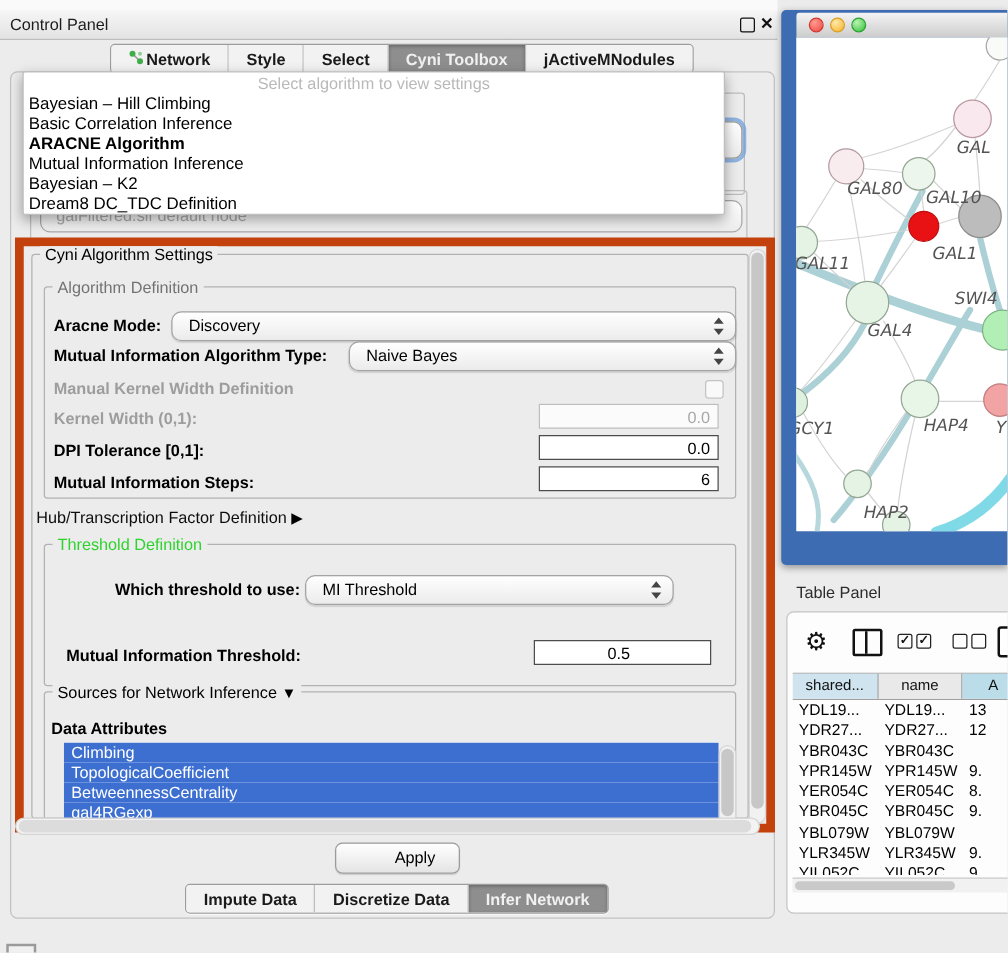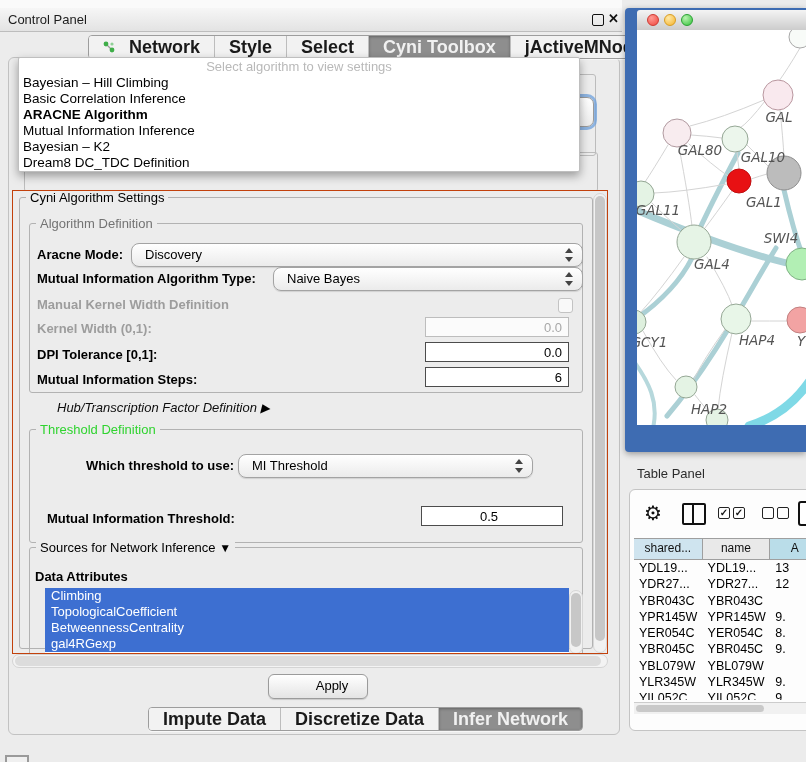--- a/index.html
+++ b/index.html
@@ -12,38 +12,38 @@
   .cp-titlebar{left:0;top:8px;width:622px;height:23px;background:linear-gradient(#f6f6f6,#e3e3e3);border-bottom:1px solid #bdbdbd;}
   .cp-title{position:absolute;left:8px;top:4px;font-size:13px;color:#1c1c1c;}
   .float-icon{position:absolute;left:592px;top:6px;width:10px;height:10px;border:1.6px solid #111;border-radius:2px;background:transparent;}
   .close-icon{position:absolute;left:608px;top:3px;font-size:13px;font-weight:bold;color:#111;}
 
   .cp-body{left:8px;top:57px;width:610px;height:676px;background:#ececec;border:1px solid #c2c2c2;border-radius:6px;}
 
   
   .seg-ctrl{display:flex;height:22px;border:1px solid #9d9d9d;border-radius:4px;background:#f2f2f2;overflow:hidden;box-shadow:0 1px 0 rgba(255,255,255,.6);}
   .cp-tabs{left:88px;top:35px;}
-  .seg{display:flex;align-items:center;gap:14px;padding:0 14px;font-size:18px;font-weight:600;color:#1a1a1a;border-right:1px solid #bdbdbd;background:#f2f2f2;cursor:default;white-space:nowrap;}
+  .seg{display:flex;align-items:center;gap:2px;padding:0 14px;font-size:13px;font-weight:600;color:#1a1a1a;border-right:1px solid #bdbdbd;background:#f2f2f2;cursor:default;white-space:nowrap;}
   .seg:last-child{border-right:none;}
   .seg.sel{background:#8e8e8e;color:#f1f1f1;box-shadow:inset 0 1px 3px rgba(0,0,0,.3);}
 
   
   .frag-group{border:1px solid #bcbcbc;border-radius:3px;background:transparent;}
   .frag-combo-focus{left:546px;top:97px;width:46px;height:28px;border:1px solid #9a9a9a;border-radius:7px;background:linear-gradient(#ffffff,#ebebeb);box-shadow:0 0 0 3px rgba(110,160,220,.75);}
   .frag-combo{left:32px;top:160px;width:560px;height:24px;border:1px solid #a8a8a8;border-radius:8px;background:linear-gradient(#fdfdfd,#ececec);}
   .frag-combo .txt{position:absolute;left:12px;top:4px;font-size:13px;color:#a9a9a9;}
 
   
   .dd-overlay{left:18px;top:57px;width:560px;height:113px;background:#ffffff;border:1px solid #bfbfbf;border-radius:2px;box-shadow:0 4px 10px rgba(0,0,0,.35);z-index:10;}
   .dd-placeholder{text-align:center;font-size:13px;color:#b9b9b9;padding-top:1px;height:16px;}
   .dd-item{font-size:13.5px;color:#000;height:16px;line-height:16px;padding-left:4px;white-space:nowrap;}
   .dd-item.bold{font-weight:bold;}
 
   
-  .pane{left:12px;top:190px;width:594px;height:462px;border:1px solid #c2410c;background:#ececec;overflow:hidden;}
+  .pane{left:12px;top:190px;width:594px;height:462px;border:7px solid #c2410c;background:#ececec;overflow:hidden;}
   .groupbox{position:absolute;border:1px solid #b2b2b2;border-radius:3px;}
   .glegend{position:absolute;top:-8px;left:6px;background:#ececec;padding:0 4px;font-size:13px;white-space:nowrap;}
   .glegend.blue{color:#737373;}
   .glegend.green{color:#2fd32f;}
   .lbl{position:absolute;font-size:13px;font-weight:bold;color:#000;white-space:nowrap;}
   .lbl.dis{color:#9d9d9d;}
   .combo{position:absolute;height:22px;border:1px solid #a3a3a3;border-radius:8px;background:linear-gradient(#ffffff,#ebebeb);box-shadow:0 1px 1px rgba(0,0,0,.12);}
   .combo .ctext{position:absolute;left:13px;top:3px;font-size:13px;color:#000;}
   .combo .arrows{position:absolute;right:9px;top:4px;width:8px;height:14px;}
   .combo .arrows::before{content:"";position:absolute;top:0;left:0;border-left:4px solid transparent;border-right:4px solid transparent;border-bottom:5px solid #444;}
@@ -102,20 +102,23 @@
     <span class="cp-title">Control Panel</span>
     <span class="float-icon"></span>
     <span class="close-icon">✕</span>
   </div>
 
   <div class="abs cp-body"></div>
 
   <div class="abs frag-group" style="left:20px;top:74px;width:574px;height:80px;"></div>
   <div class="abs frag-group" style="left:24px;top:152px;width:572px;height:38px;"></div>
   <div class="abs frag-combo-focus"></div>
+  <div class="abs frag-combo">
+    <span class="txt">galFiltered.sif default node</span>
+  </div>
 
   <div class="abs cp-tabs seg-ctrl" id="cpTabs">
       <div class="seg">
         <span><svg width="12" height="12" viewBox="0 0 12 12">
             <line x1="3" y1="3" x2="9" y2="9" stroke="#9a9a9a" stroke-width="1.3"></line>
             <circle cx="3" cy="3" r="2.4" fill="#3fae49"></circle>
             <circle cx="9" cy="9" r="2.4" fill="#3fae49"></circle>
             <circle cx="9" cy="3" r="1.6" fill="#8fd096"></circle>
           </svg></span>
         <span>Network</span>
@@ -167,21 +170,21 @@
     </div>
     <span class="lbl dis" style="left:24px;top:106px;">Manual Kernel Width Definition</span>
     <span class="checkbox" style="left:545px;top:107px;"></span>
     <span class="lbl dis" style="left:24px;top:130px;">Kernel Width (0,1):</span>
     <div class="field dis" style="left:412px;top:126px;width:144px;">0.0</div>
     <span class="lbl" style="left:24px;top:156px;">DPI Tolerance [0,1]:</span>
     <div class="field" style="left:412px;top:151px;width:144px;">0.0</div>
     <span class="lbl" style="left:24px;top:181px;">Mutual Information Steps:</span>
     <div class="field" style="left:412px;top:176px;width:144px;">6</div>
 
-    <span class="disclosure" style="left:44px;top:209px;font-style:italic;">
+    <span class="disclosure" style="left:10px;top:209px;">
       <span>Hub/Transcription Factor Definition</span>
       <span class="tri">▶</span>
     </span>
 
     <div class="groupbox" style="left:16px;top:238px;width:552px;height:112px;">
       <span class="glegend green">Threshold Definition</span>
     </div>
     <span class="lbl" style="left:73px;top:267px;">Which threshold to use:</span>
     <div class="combo" style="left:225px;top:263px;width:293px;">
       <span class="ctext">MI Threshold</span>

